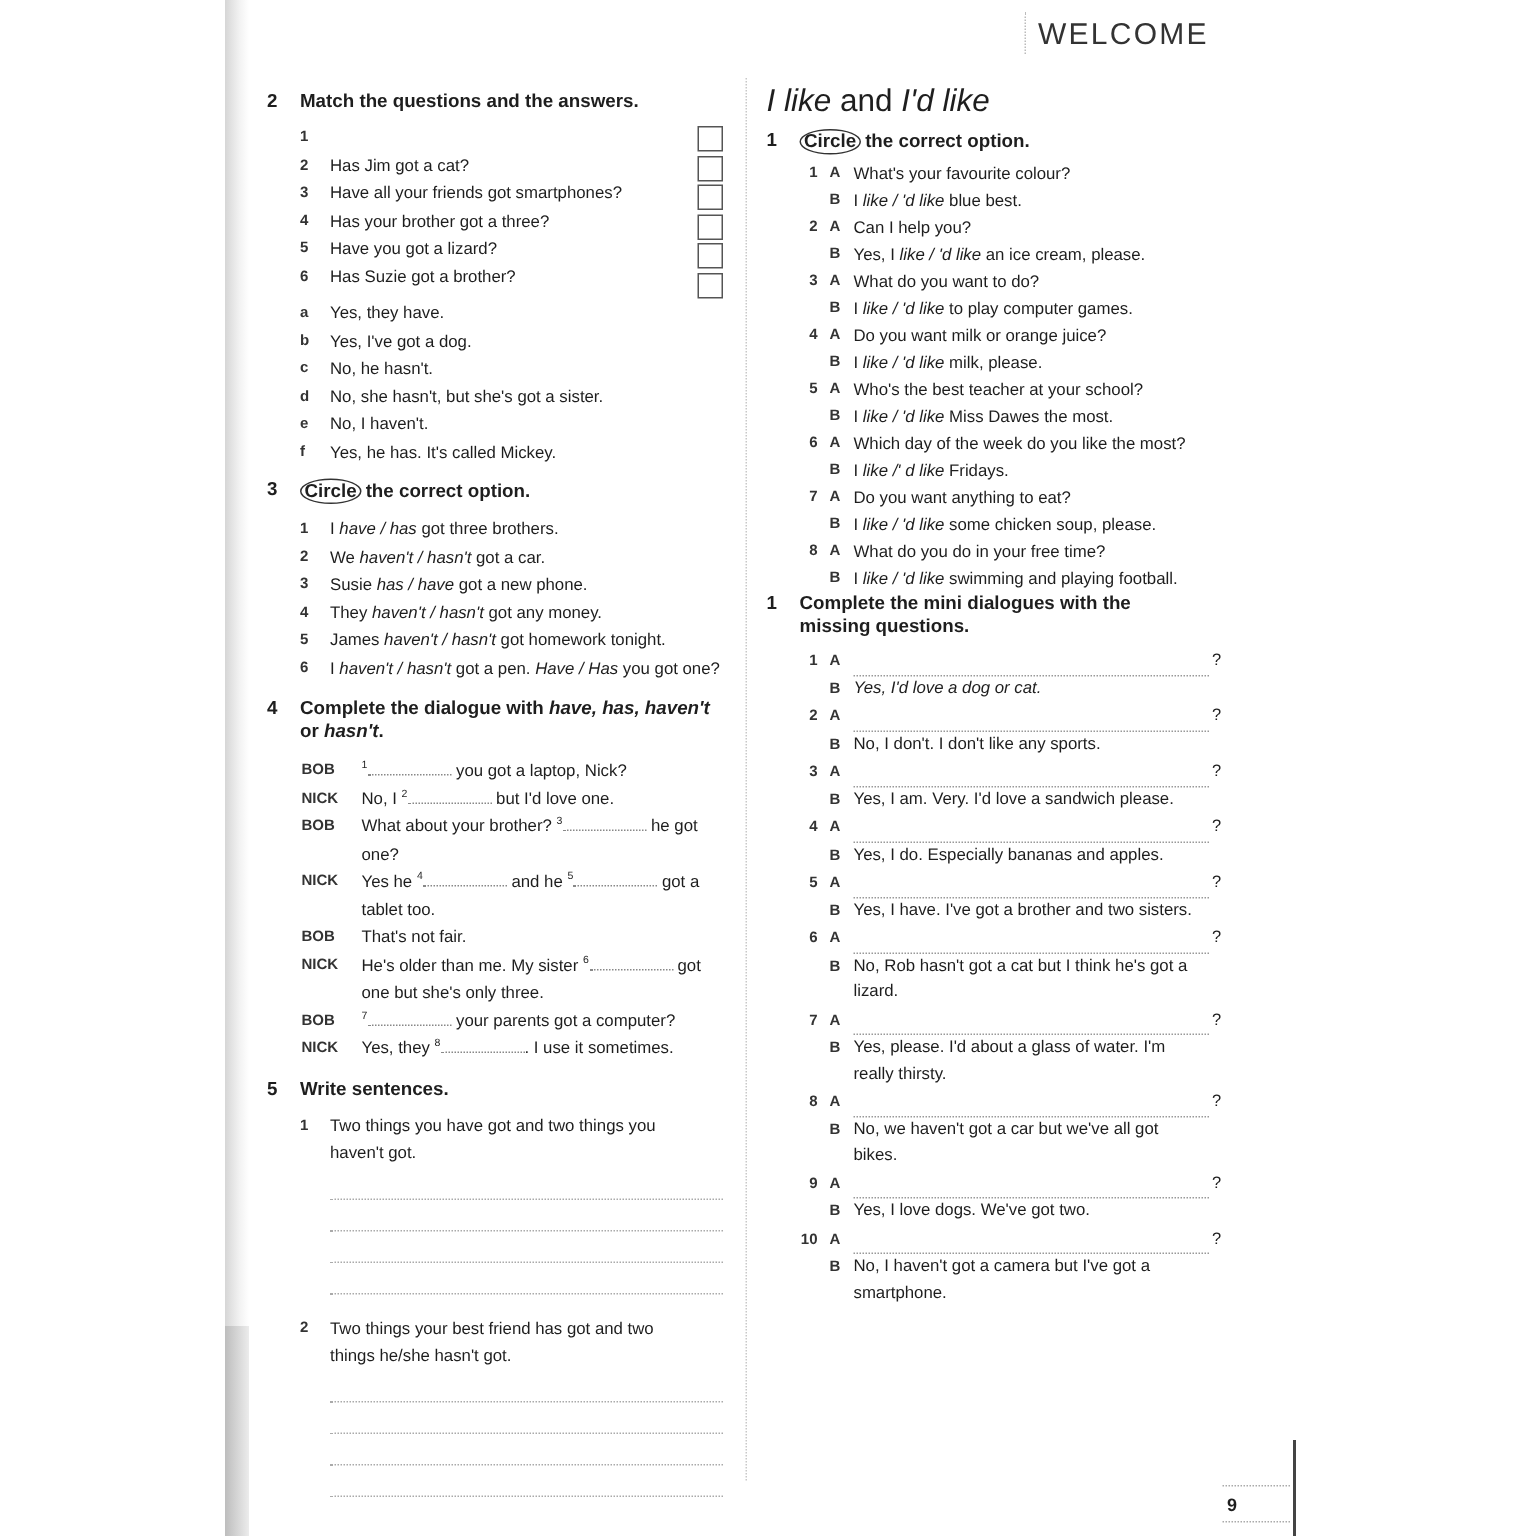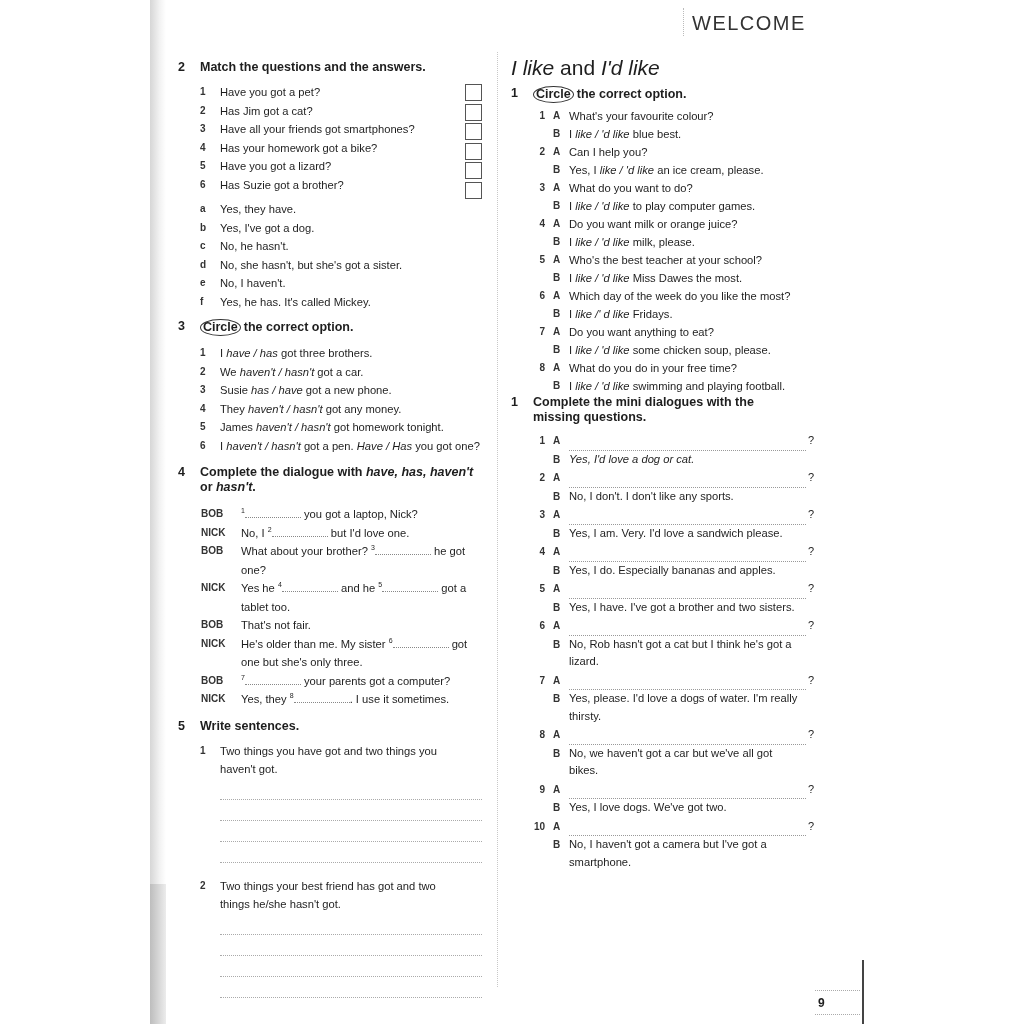--- a/index.html
+++ b/index.html
@@ -74,33 +74,32 @@
 <div class="col col-left">
 
   <div>
     <div class="ex-title">
       <span class="ex-num">2</span>
       <span>Match the questions and the answers.</span>
     </div>
     <div id="ex2-q">
         <div class="row">
           <span class="num">1</span>
-          <span class="txt">Have you got a pet?</span>
         </div>
         <div class="row">
           <span class="num">2</span>
           <span class="txt">Has Jim got a cat?</span>
         </div>
         <div class="row">
           <span class="num">3</span>
           <span class="txt">Have all your friends got smartphones?</span>
         </div>
         <div class="row">
           <span class="num">4</span>
-          <span class="txt">Has your homework got a bike?</span>
+          <span class="txt">Has your brother got a three?</span>
         </div>
         <div class="row">
           <span class="num">5</span>
           <span class="txt">Have you got a lizard?</span>
         </div>
         <div class="row">
           <span class="num">6</span>
           <span class="txt">Has Suzie got a brother?</span>
         </div>
       </div>
@@ -411,21 +410,21 @@
         </div>
         <div class="row" style="align-items: flex-end; line-height: 19.5px;">
           <span class="qn">7</span>
           <span class="ab">A</span>
           <span class="ansline"></span>
           <span class="qmark">?</span>
         </div>
         <div class="row" style="line-height: 17.5px;">
           <span class="qn"></span>
           <span class="ab">B</span>
-          <span class="txt" style="max-width: 235px;">Yes, please. I'd love a dogs of water. I'm really thirsty.</span>
+          <span class="txt" style="max-width: 235px;">Yes, please. I'd about a glass of water. I'm really thirsty.</span>
         </div>
         <div class="row" style="align-items: flex-end; line-height: 19.5px;">
           <span class="qn">8</span>
           <span class="ab">A</span>
           <span class="ansline"></span>
           <span class="qmark">?</span>
         </div>
         <div class="row" style="line-height: 17.5px;">
           <span class="qn"></span>
           <span class="ab">B</span>

